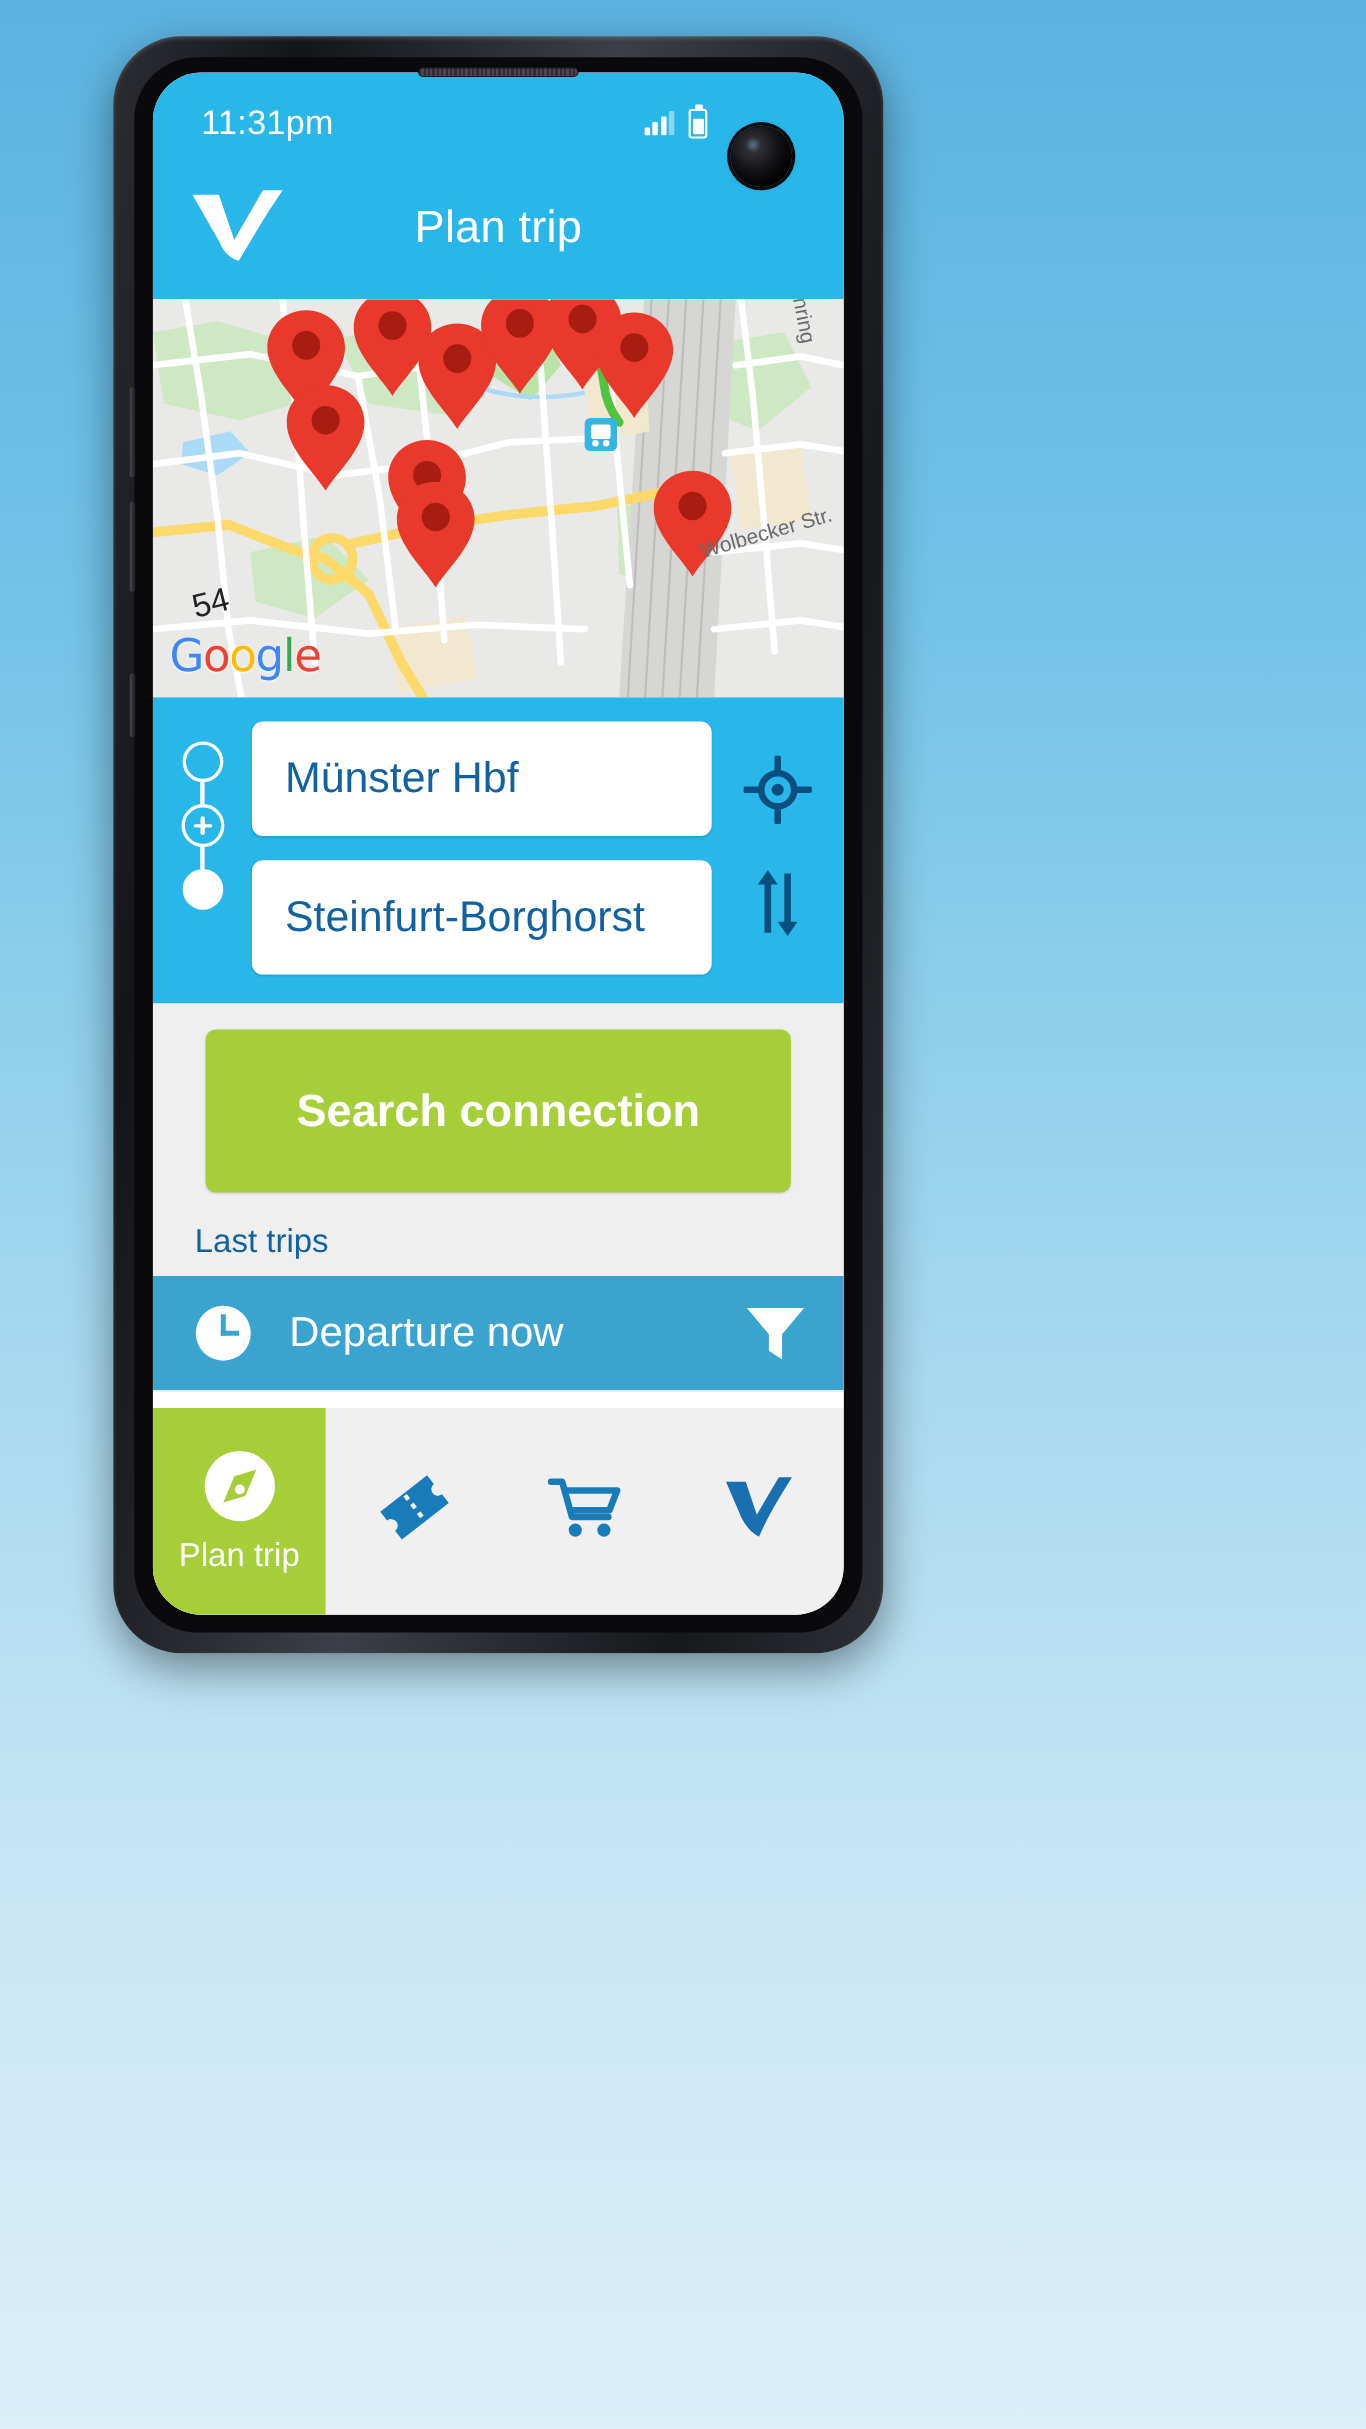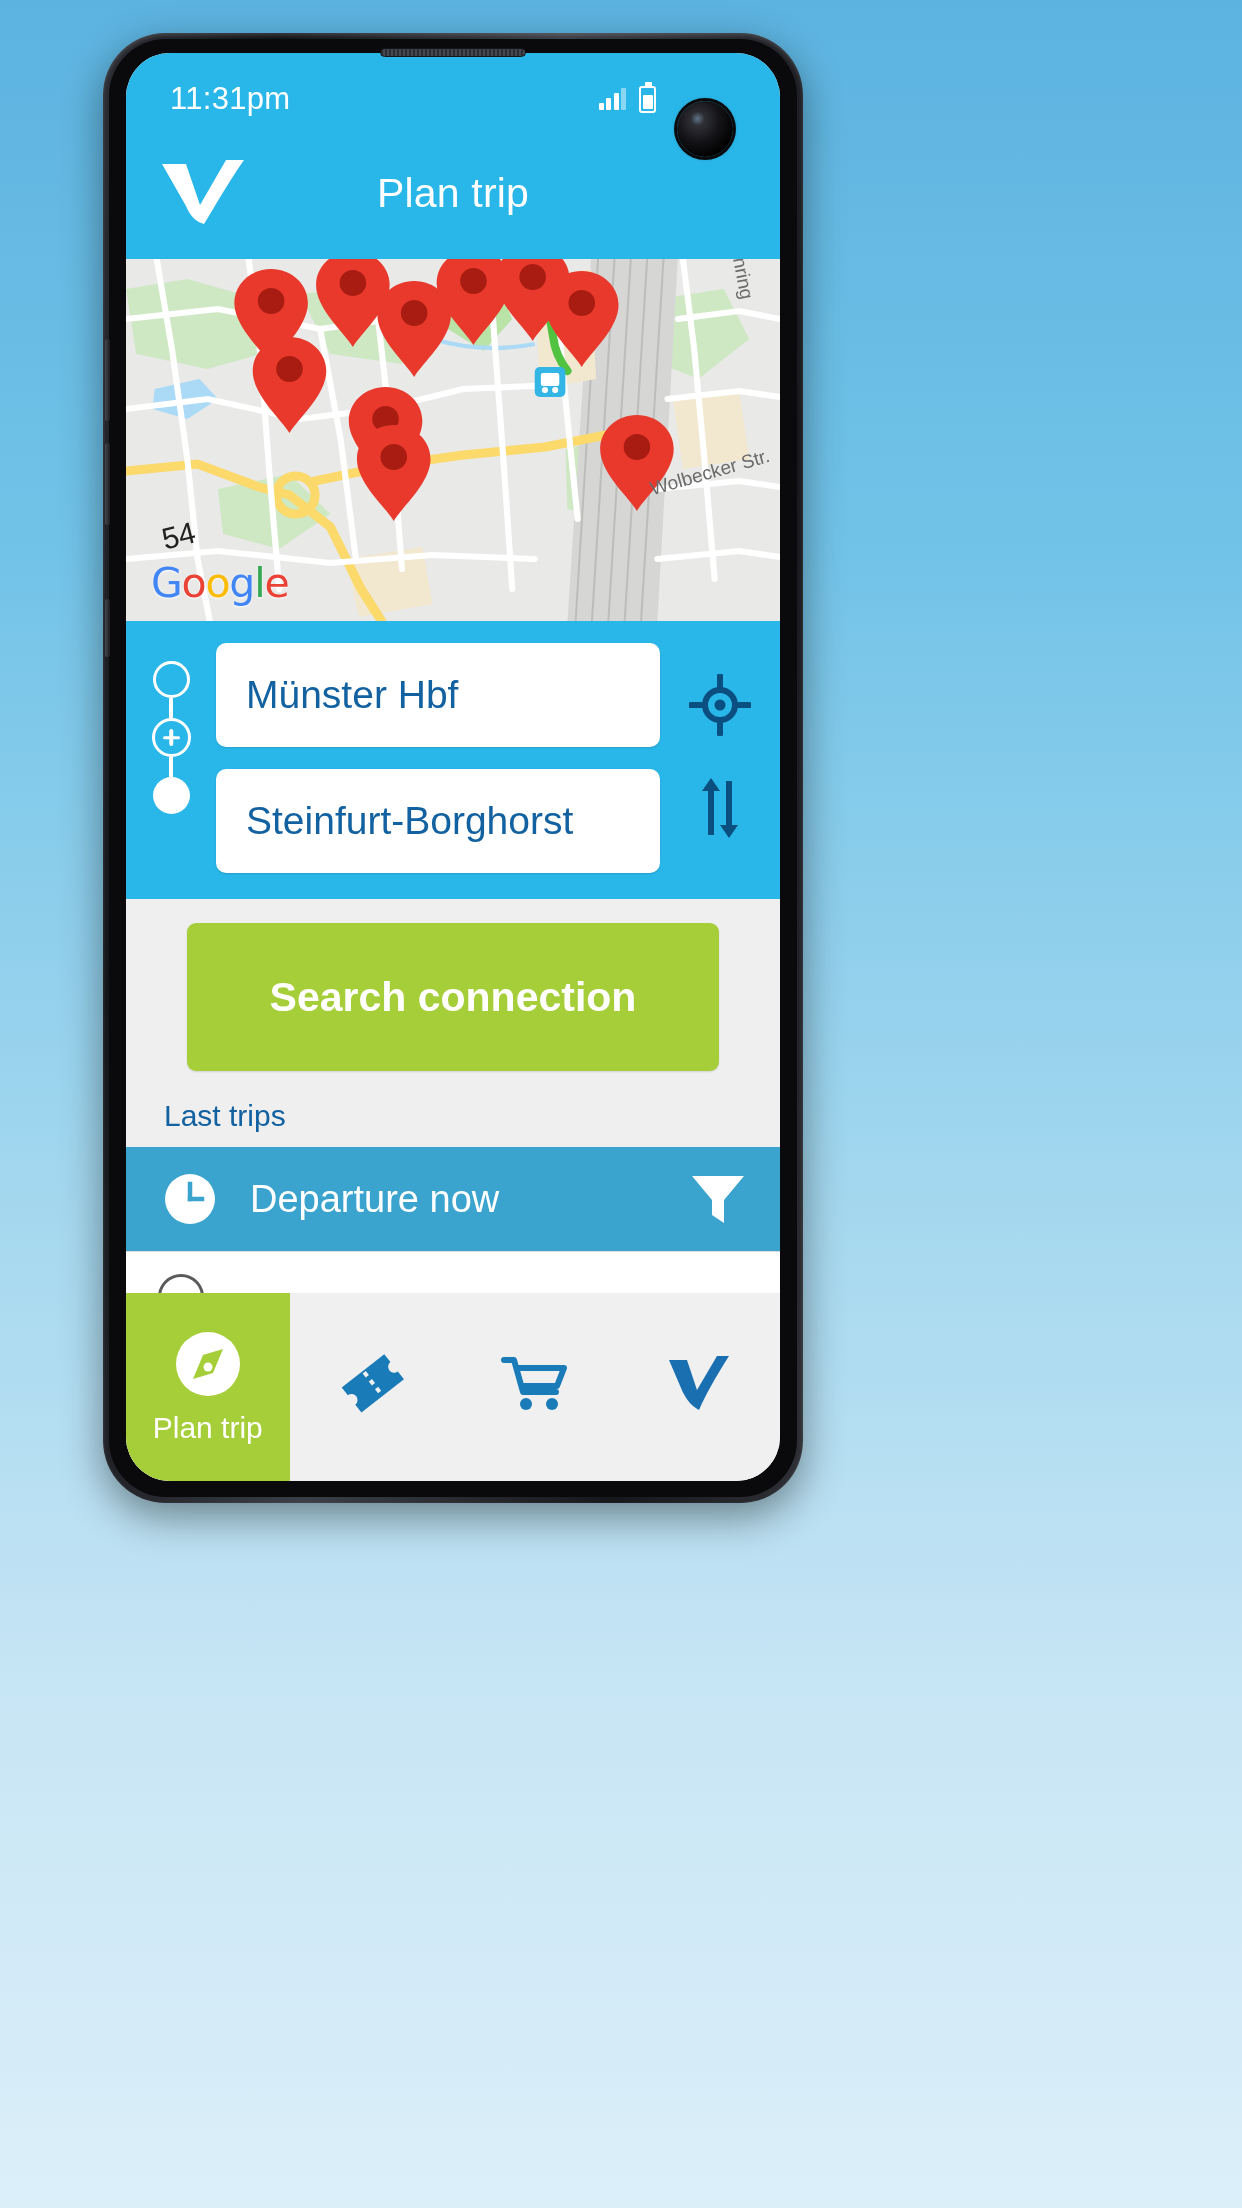--- a/index.html
+++ b/index.html
@@ -14,21 +14,21 @@
   }
 
   
   #phone-frame {
     position: absolute;
     left: 103px; top: 33px;
     width: 700px; height: 1470px;
     border-radius: 62px;
     background: linear-gradient(100deg,#2b2d33 0%,#141519 18%,#3c3f47 48%,#17181c 80%,#2e3036 100%);
     box-shadow: 0 14px 40px rgba(0,0,0,.42), 0 2px 4px rgba(255,255,255,.18) inset;
-    padding: 6px;
+    padding: 19px;
   }
   #phone-inner {
     width: 100%; height: 100%;
     border-radius: 57px;
     background: #0a0a0c;
     padding: 14px 17px 16px 17px;
     position: relative;
   }
   #screen {
     width: 100%; height: 100%;
@@ -118,21 +118,21 @@
   #map {
     height: 362px; flex: none; position: relative; overflow: hidden;
     background: #e9e9e7;
   }
   #map svg { position:absolute; inset:0; width:100%; height:100%; display:block; }
   .map-label {
     position: absolute; color: #6b6b6b; font-size: 19px;
     font-family: "Liberation Sans", sans-serif; white-space: nowrap;
   }
   #google-logo {
-    position: absolute; left: 25px; bottom: 14px;
+    position: absolute; left: 15px; bottom: 14px;
     font-family: "DejaVu Sans", sans-serif;
     font-size: 41px; letter-spacing: -1.2px;
     text-shadow: 0 1px 2px rgba(255,255,255,.9);
   }
   #google-logo span:nth-child(1){color:#4285F4;}
   #google-logo span:nth-child(2){color:#EA4335;}
   #google-logo span:nth-child(3){color:#FBBC05;}
   #google-logo span:nth-child(4){color:#4285F4;}
   #google-logo span:nth-child(5){color:#34A853;}
   #google-logo span:nth-child(6){color:#EA4335;}

